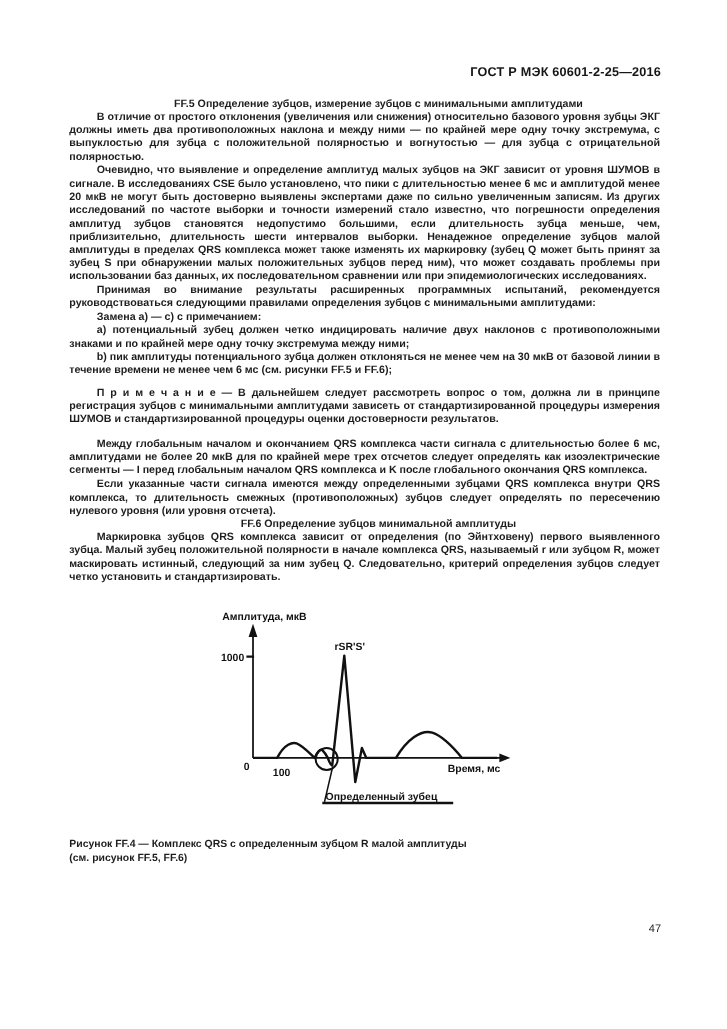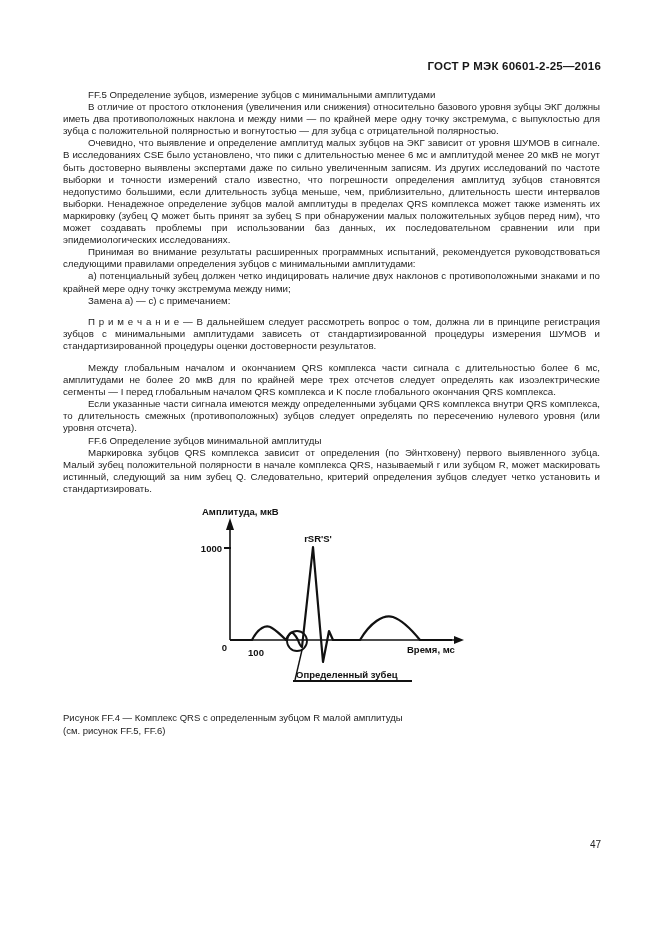--- a/index.html
+++ b/index.html
@@ -16,30 +16,30 @@
     font-size:11.5px; font-weight:bold; letter-spacing:.2px;
     color:#161616;
   }
   .content {
     position:absolute; left:63px; top:89px; width:537px;
   }
   .content p, .content h3 {
     margin:0; padding:0;
     font-size:9.7px; line-height:12.1px;
     text-align:justify; text-indent:25px;
-    color:#1d1d1d; font-weight:normal;
+    color:#1d1d1d; font-weight:bold;
   }
-  h3.sec-heading { font-weight:normal; text-align:left; }
+  h3.sec-heading { font-weight:bold; text-align:center; }
   .h-ff5 { margin-bottom:2px; }
   .h-ff6 { margin-top:11px; margin-bottom:3px; }
   .note {
     font-size:8.8px; line-height:11.1px;
     margin-top:9px !important; margin-bottom:10px !important;
   }
-  .figure-wrap { margin-top:5px; margin-left:117px; width:302px; }
+  .figure-wrap { margin-top:18px; margin-left:117px; width:302px; }
   .figure-svg text {
     font-family:"Liberation Sans", sans-serif;
     font-weight:bold; font-size:9.5px; fill:#111;
   }
   .caption {
     text-align:right; text-indent:0 !important;
     font-size:9.5px !important; line-height:12.5px !important;
     margin-top:16px !important;
   }
   .page-number {
@@ -54,22 +54,23 @@
 
   <div class="doc-header">ГОСТ Р МЭК 60601-2-25—2016</div>
 
   <div class="content">
 
     <h3 class="sec-heading h-ff5">FF.5 Определение зубцов, измерение зубцов с минимальными амплитудами</h3>
 
     <p>В отличие от простого отклонения (увеличения или снижения) относительно базового уровня зубцы ЭКГ должны иметь два противоположных наклона и между ними — по крайней мере одну точку экстремума, с выпуклостью для зубца с положительной полярностью и вогнутостью — для зубца с отрицательной полярностью.</p>
     <p>Очевидно, что выявление и определение амплитуд малых зубцов на ЭКГ зависит от уровня ШУМОВ в сигнале. В исследованиях CSE было установлено, что пики с длительностью менее 6 мс и амплитудой менее 20 мкВ не могут быть достоверно выявлены экспертами даже по сильно увеличенным записям. Из других исследований по частоте выборки и точности измерений стало известно, что погрешности определения амплитуд зубцов становятся недопустимо большими, если длительность зубца меньше, чем, приблизительно, длительность шести интервалов выборки. Ненадежное определение зубцов малой амплитуды в пределах QRS комплекса может также изменять их маркировку (зубец Q может быть принят за зубец S при обнаружении малых положительных зубцов перед ним), что может создавать проблемы при использовании баз данных, их последовательном сравнении или при эпидемиологических исследованиях.</p>
     <p>Принимая во внимание результаты расширенных программных испытаний, рекомендуется руководствоваться следующими правилами определения зубцов с минимальными амплитудами:</p>
+    <p>Замена a) — c) с примечанием:</p>
     <p>a) потенциальный зубец должен четко индицировать наличие двух наклонов с противоположными знаками и по крайней мере одну точку экстремума между ними;</p>
-    <p>Замена a) — c) с примечанием:</p>
+    <p>b) пик амплитуды потенциального зубца должен отклоняться не менее чем на 30 мкВ от базовой линии в течение времени не менее чем 6 мс (см. рисунки FF.5 и FF.6);</p>
 
     <p class="note">П р и м е ч а н и е — В дальнейшем следует рассмотреть вопрос о том, должна ли в принципе регистрация зубцов с минимальными амплитудами зависеть от стандартизированной процедуры измерения ШУМОВ и стандартизированной процедуры оценки достоверности результатов.</p>
 
     <p>Между глобальным началом и окончанием QRS комплекса части сигнала с длительностью более 6 мс, амплитудами не более 20 мкВ для по крайней мере трех отсчетов следует определять как изоэлектрические сегменты — I перед глобальным началом QRS комплекса и K после глобального окончания QRS комплекса.</p>
     <p>Если указанные части сигнала имеются между определенными зубцами QRS комплекса внутри QRS комплекса, то длительность смежных (противоположных) зубцов следует определять по пересечению нулевого уровня (или уровня отсчета).</p>
 
     <h3 class="sec-heading h-ff6">FF.6 Определение зубцов минимальной амплитуды</h3>
 
     <p>Маркировка зубцов QRS комплекса зависит от определения (по Эйнтховену) первого выявленного зубца. Малый зубец положительной полярности в начале комплекса QRS, называемый r или зубцом R, может маскировать истинный, следующий за ним зубец Q. Следовательно, критерий определения зубцов следует четко установить и стандартизировать.</p>
 

